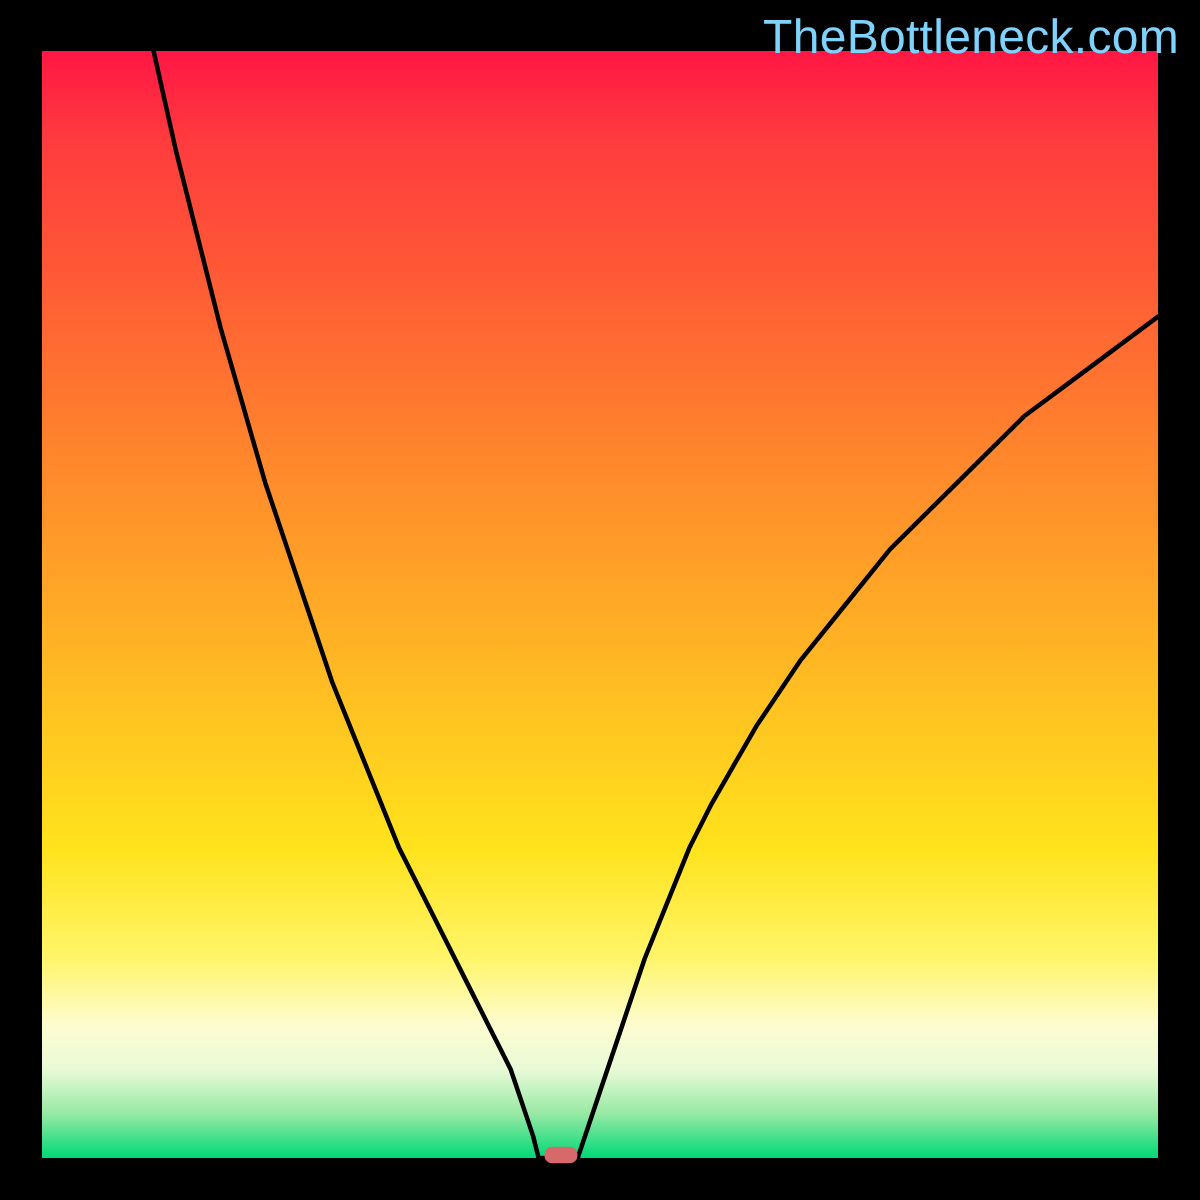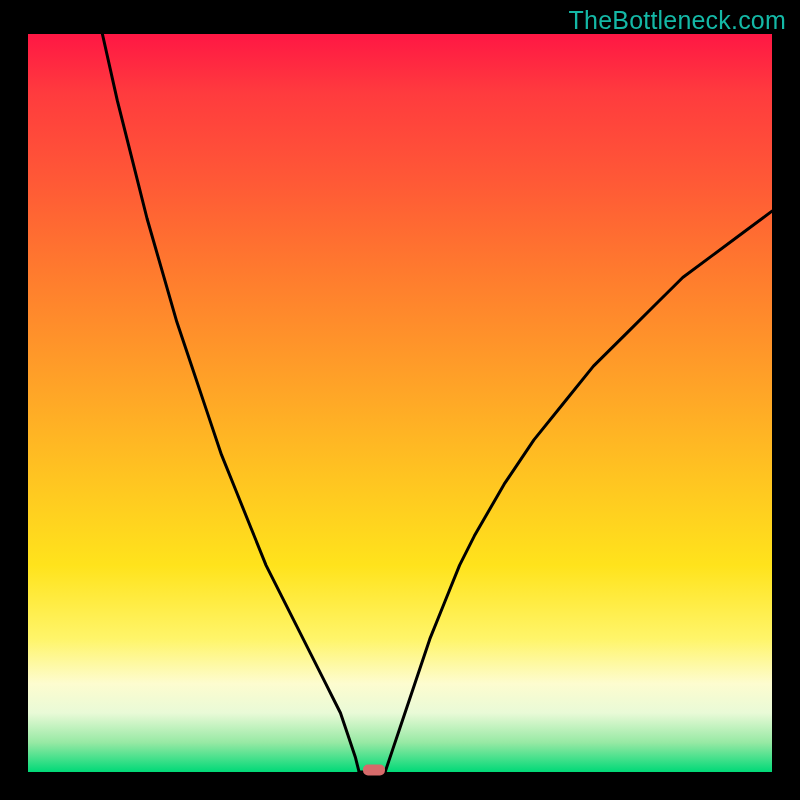--- a/index.html
+++ b/index.html
@@ -8,23 +8,23 @@
     position: relative;
     width: 800px;
     height: 800px;
     background: #000;
   }
   .watermark {
     position: absolute;
     top: 6px;
     right: 14px;
     font-family: Arial, Helvetica, sans-serif;
-    font-size: 25px;
+    font-size: 32px;
     font-weight: 500;
-    color: #14b8a6;
+    color: #7dd3fc;
     letter-spacing: 0.2px;
     z-index: 10;
   }
   .plot-area {
     position: absolute;
     left: 28px;
     top: 34px;
     width: 744px;
     height: 738px;
     background: linear-gradient(to bottom,

